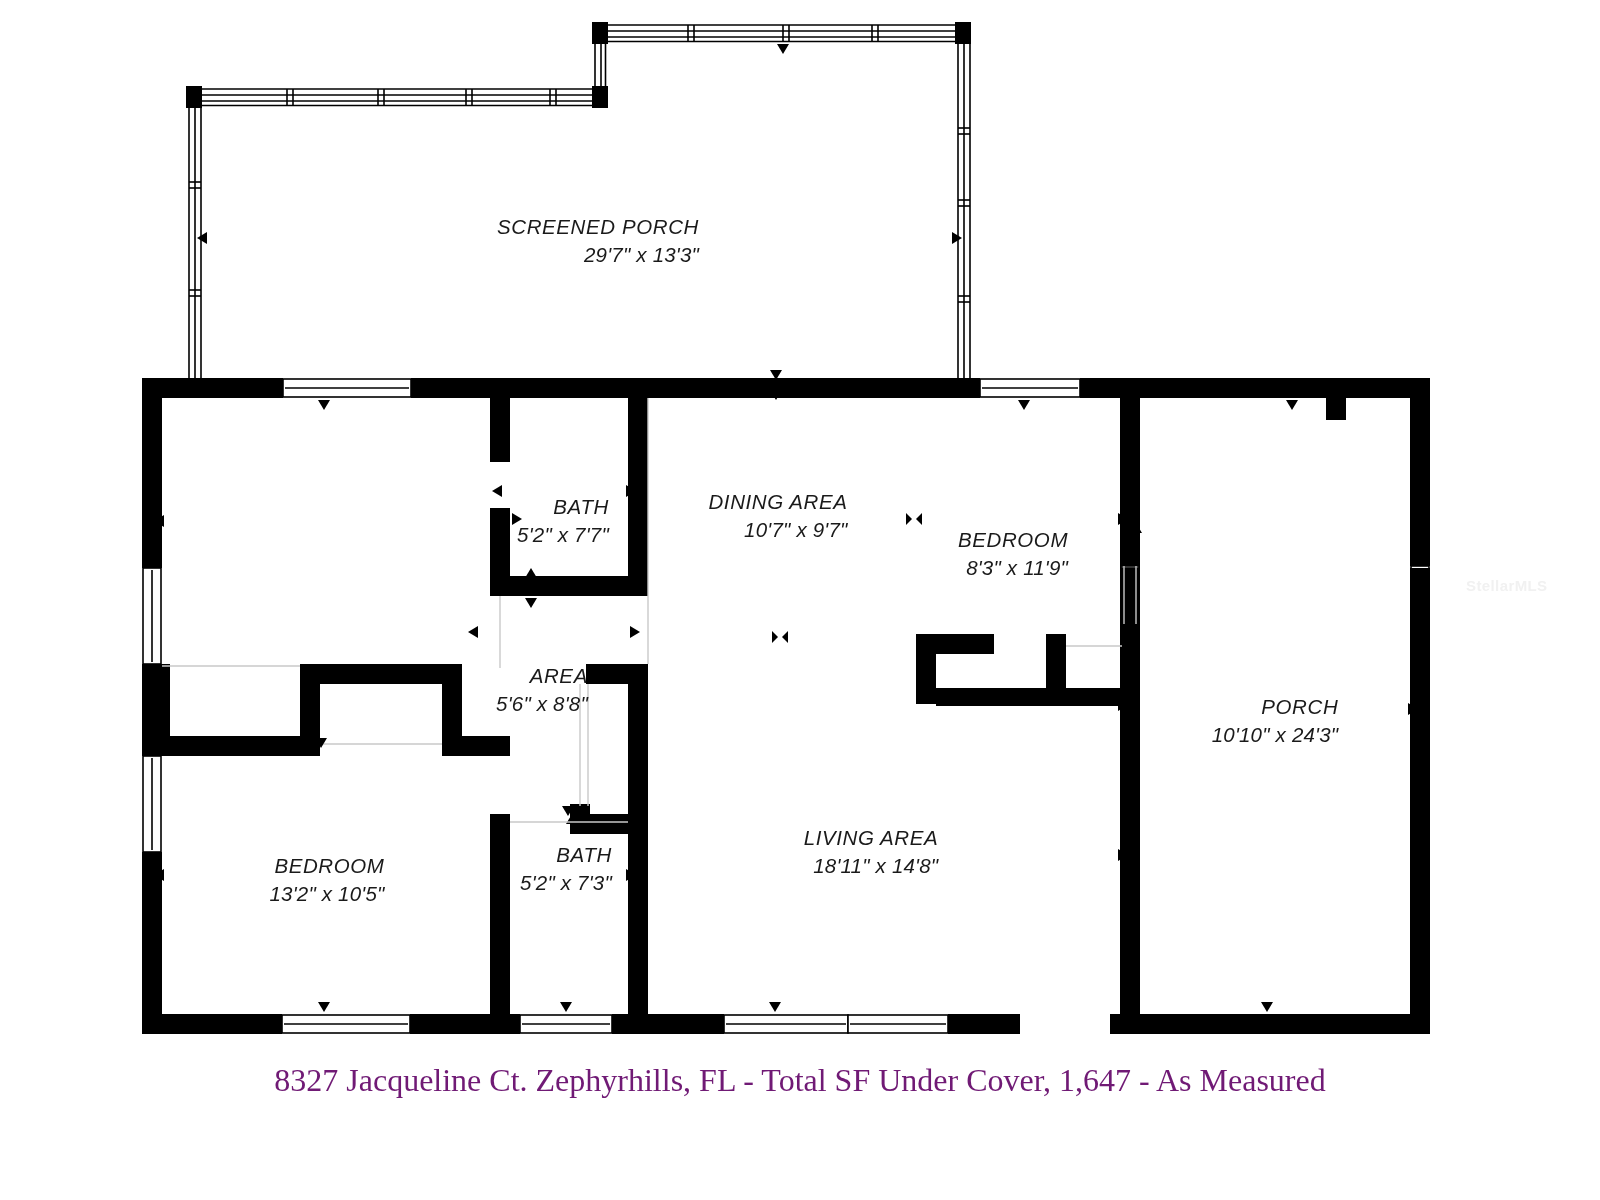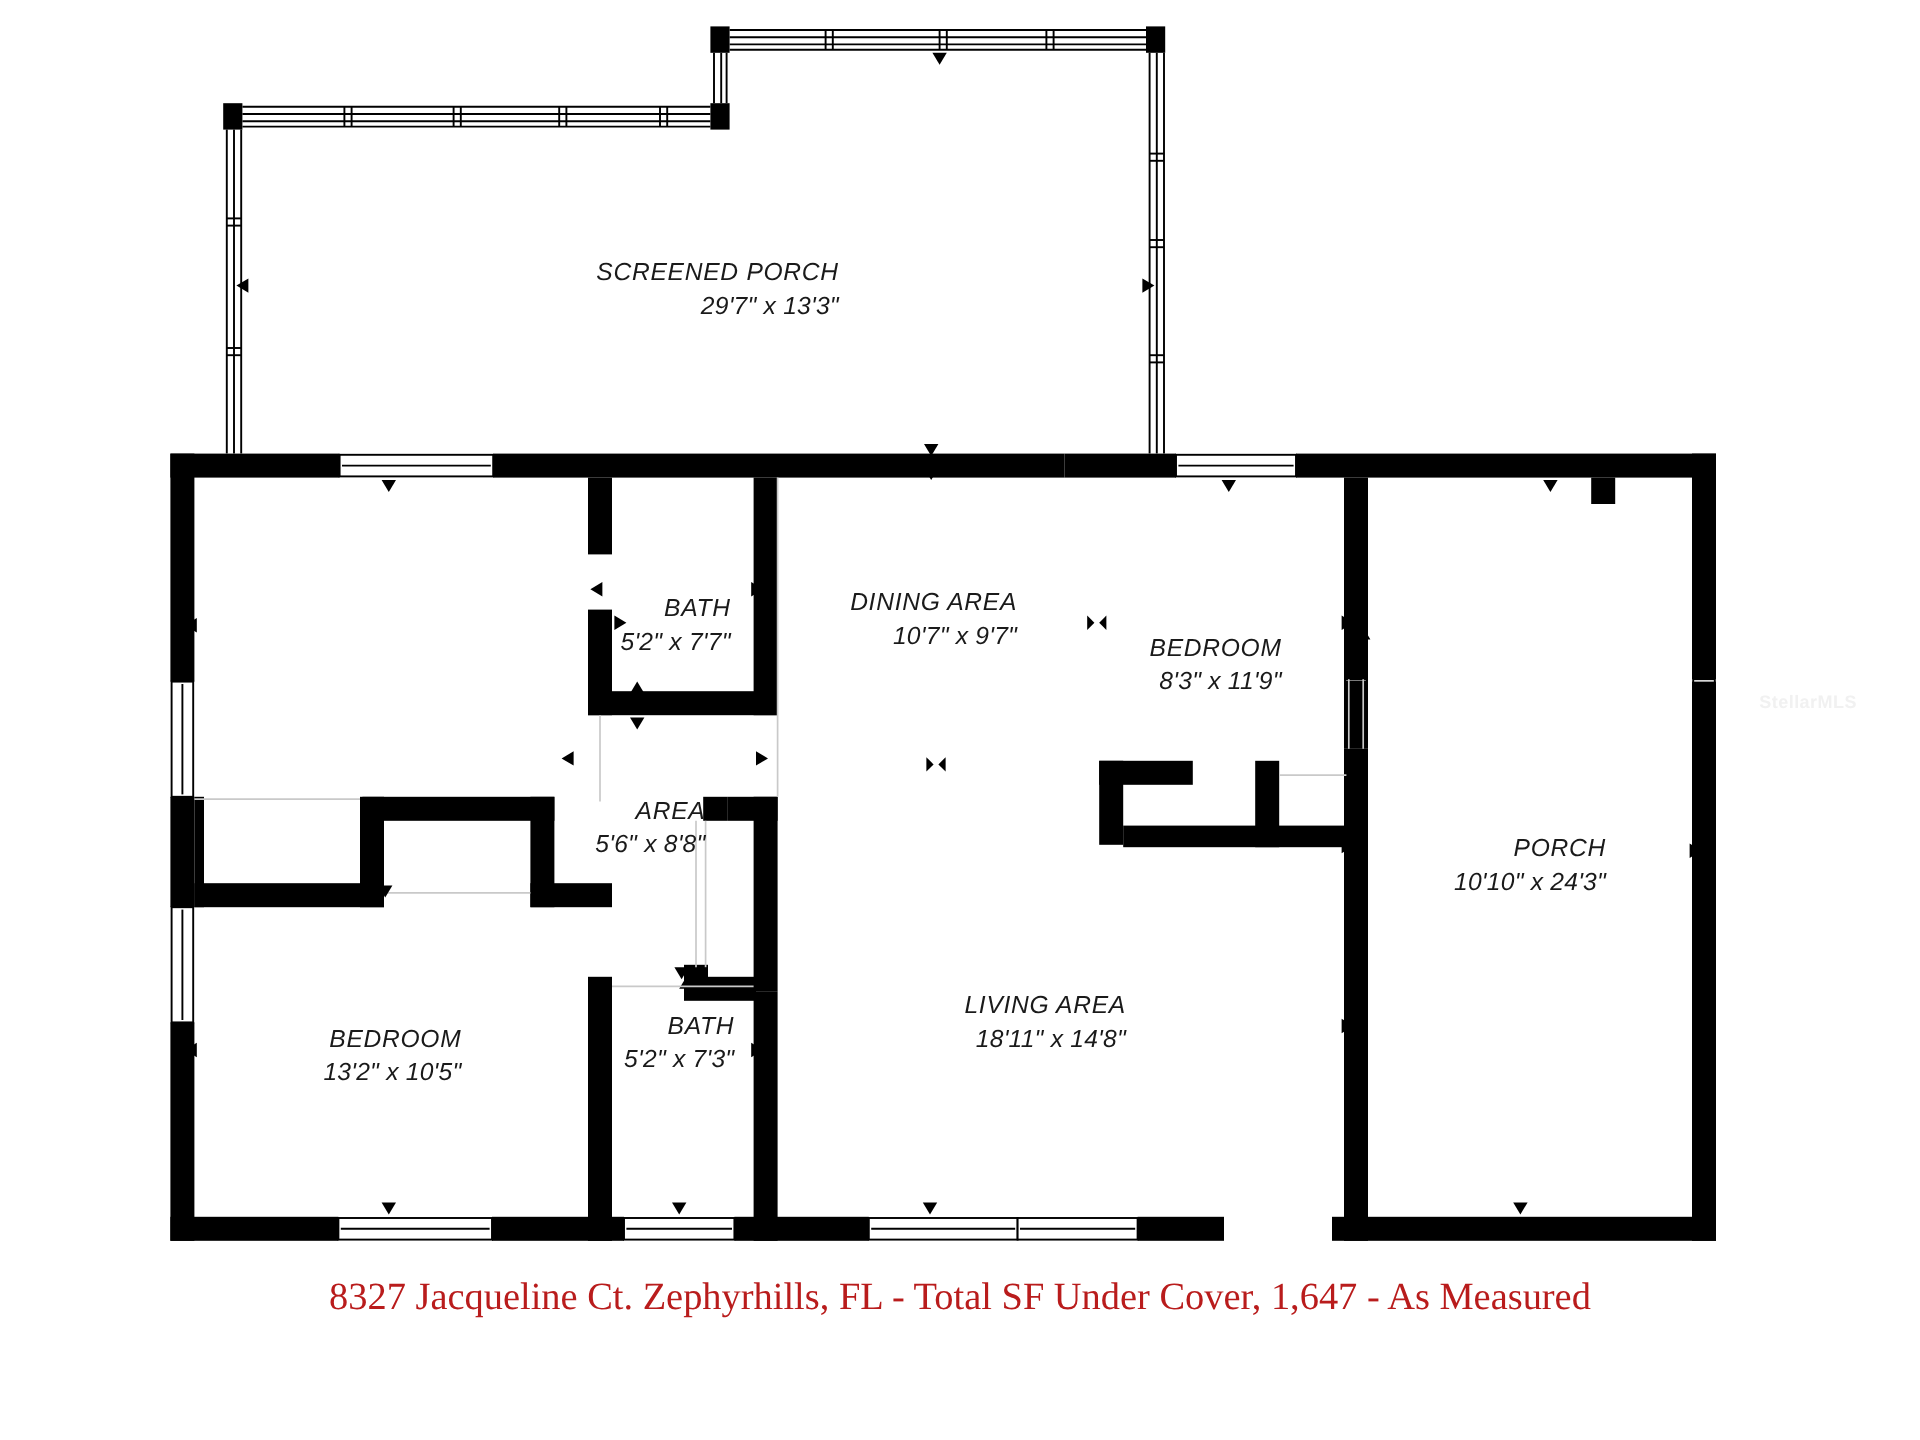--- a/index.html
+++ b/index.html
@@ -59,21 +59,21 @@
     font-weight: 400;
   }
   #caption {
     position: absolute;
     left: 0;
     top: 1062px;
     width: 1600px;
     text-align: center;
     font-family: "Liberation Serif", serif;
     font-size: 32px;
-    color: #b91c1c;
+    color: #701a75;
     letter-spacing: 0px;
   }
   #watermark {
     position: absolute;
     left: 1466px;
     top: 577px;
     font-family: "Liberation Sans", sans-serif;
     font-size: 15px;
     font-weight: 700;
     color: #f1f1f1;

